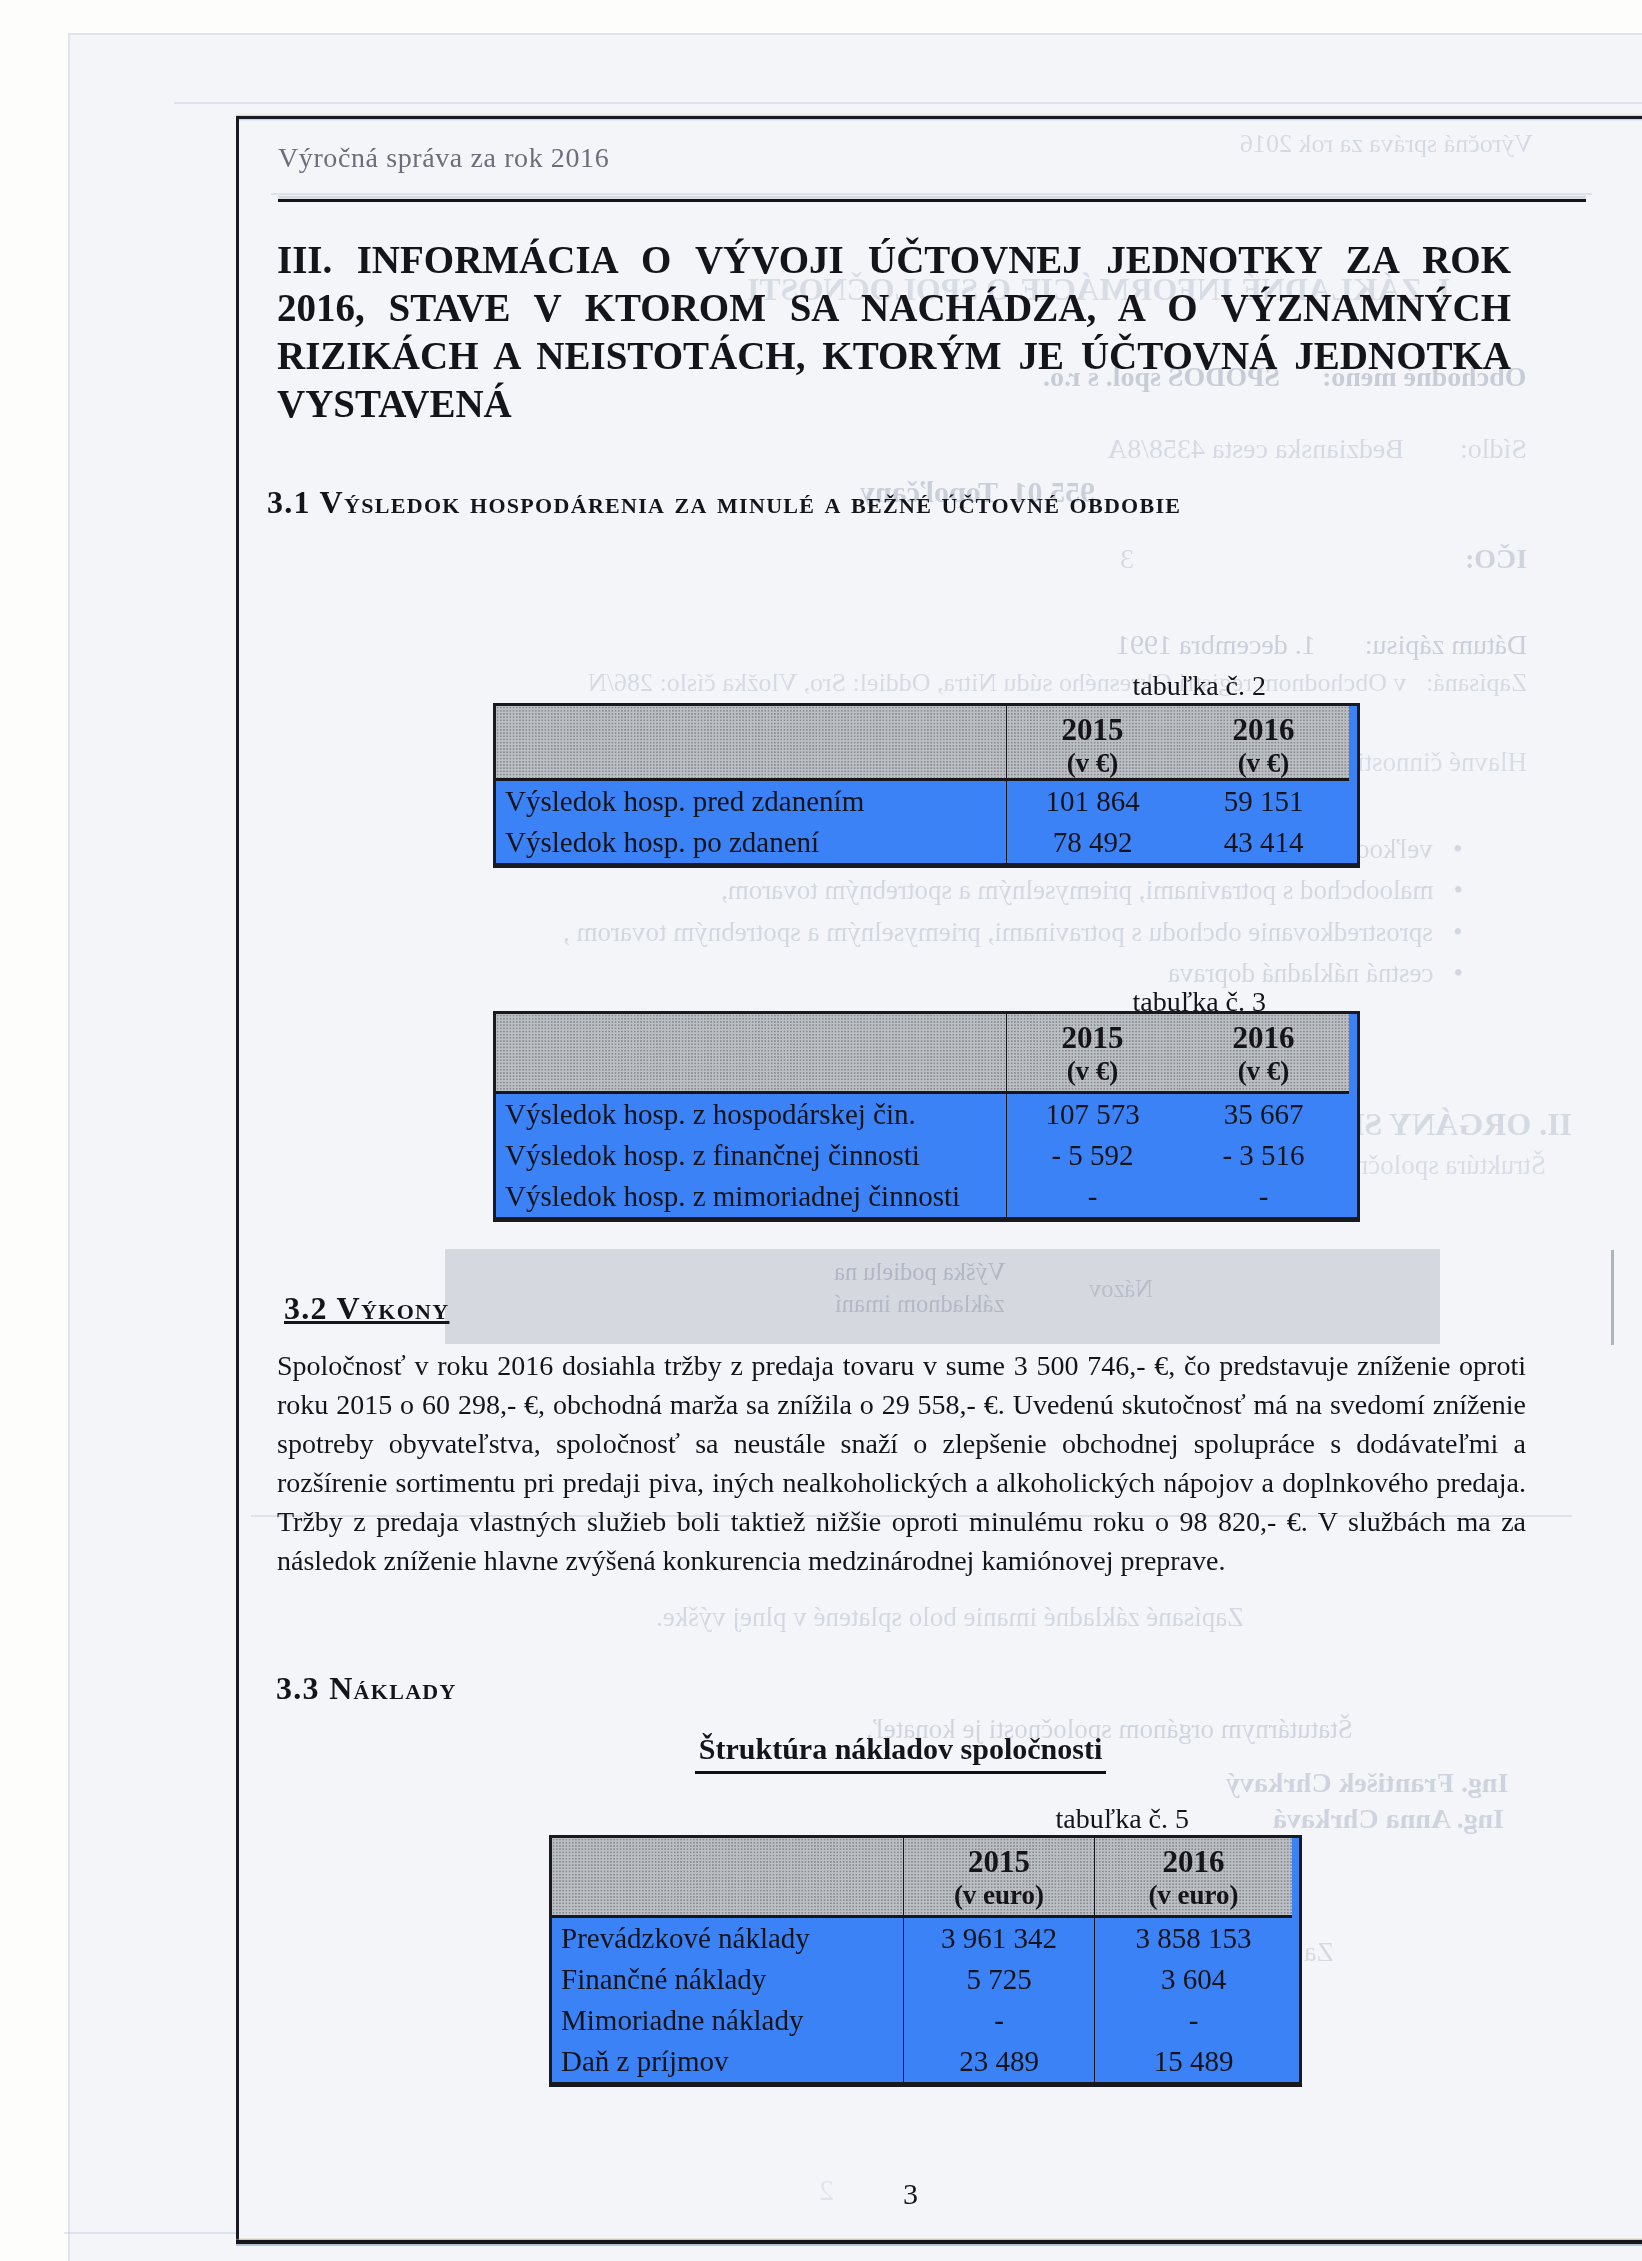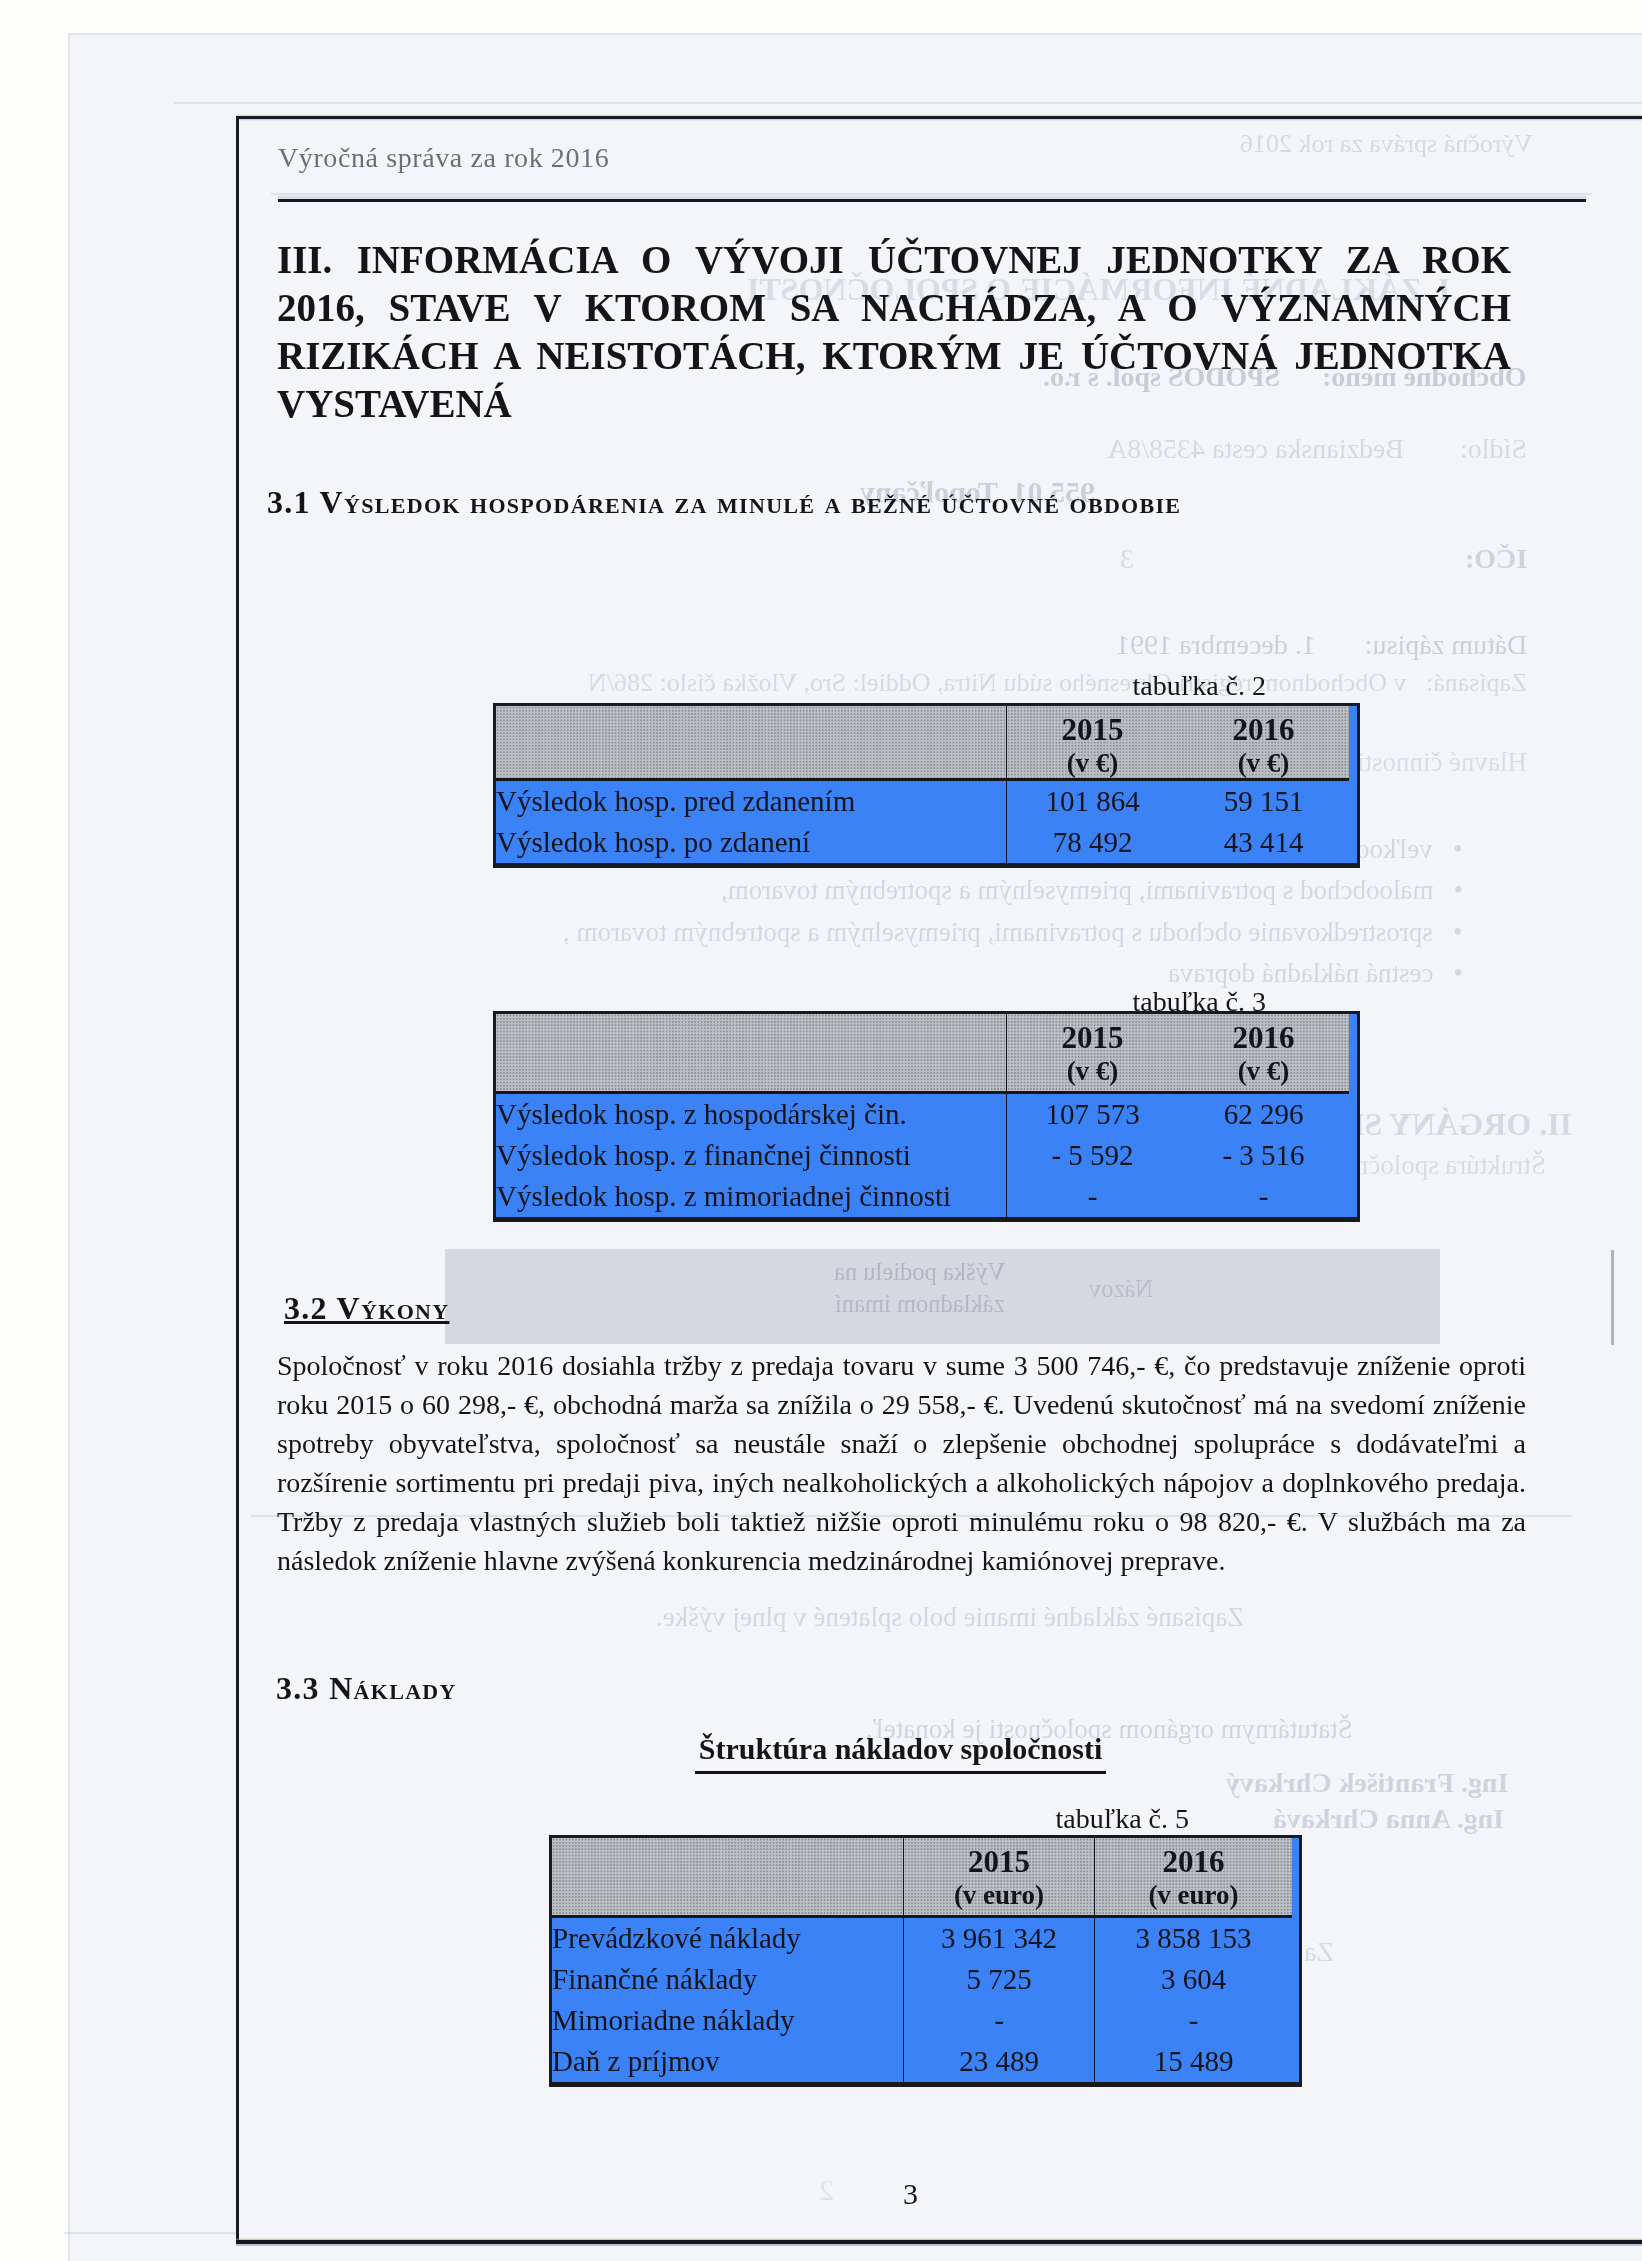--- a/index.html
+++ b/index.html
@@ -37,21 +37,21 @@
   .t2{left:493px;top:703px;width:861px;grid-template-columns:511px 171px 171px;grid-template-rows:75px 41px 41px;}
   .t3{left:493px;top:1011px;width:861px;grid-template-columns:511px 171px 171px;grid-template-rows:80px 41px 41px 41px;}
   .t4{left:549px;top:1835px;width:747px;grid-template-columns:352px 191px 197px;grid-template-rows:80px 41px 41px 41px 41px;}
   .hc{background-color:#bcbfc3;background-image:radial-gradient(#878c92 0.8px,rgba(0,0,0,0) 1px);background-size:3.2px 3.2px;border-bottom:3.9px solid #15151c;}
   .lc{border-right:1.9px solid #15151c;}
   .sep{border-right:1.9px solid #15151c;}
   .yc{display:flex;flex-direction:column;align-items:center;justify-content:space-between;padding:6.4px 0 5.2px 0;}
   .yy{font-weight:bold;font-size:31px;}
   .yu{font-weight:bold;font-size:27px;}
   .dc{display:flex;align-items:center;font-size:29px;white-space:nowrap;}
-  .dl{}
+  .dl{padding-left:9px;}
   .nc{justify-content:center;}
 
   .par{position:absolute;left:277px;top:1346px;width:1249px;font-size:28px;line-height:39px;text-align:justify;}
   .pagenum{position:absolute;left:903px;top:2177px;font-size:30px;}
 
   .bleed{position:absolute;color:#64708c;transform:scaleX(-1);white-space:pre;line-height:1;}
   .bb{font-weight:bold;}
   .bleed-block{position:absolute;background:rgba(165,172,182,.38);}
   .bleed-vline{position:absolute;left:1611px;top:1250px;width:2.6px;height:95px;background:rgba(90,100,125,.45);}
 </style>
@@ -135,21 +135,21 @@
     <div class="hc yc">
       <div class="yy">2015</div>
       <div class="yu">(v €)</div>
     </div>
     <div class="hc yc">
       <div class="yy">2016</div>
       <div class="yu">(v €)</div>
     </div>
     <div class="dc dl lc">Výsledok hosp. z hospodárskej čin.</div>
     <div class="dc nc">107 573</div>
-    <div class="dc nc">62 296</div>
+    <div class="dc nc">35 667</div>
     <div class="dc dl lc">Výsledok hosp. z finančnej činnosti</div>
     <div class="dc nc">- 5 592</div>
     <div class="dc nc">- 3 516</div>
     <div class="dc dl lc">Výsledok hosp. z mimoriadnej činnosti</div>
     <div class="dc nc">-</div>
     <div class="dc nc">-</div>
   </div>
 
   <div class="sc-head" style="left:284px;top:1290px;text-decoration:underline;">3.2 Výkony</div>
   <div class="par">Spoločnosť v roku 2016 dosiahla tržby z predaja tovaru v sume 3 500 746,- €, čo predstavuje zníženie oproti roku 2015 o 60 298,- €,  obchodná marža sa znížila o 29 558,- €. Uvedenú skutočnosť má na svedomí  zníženie spotreby obyvateľstva, spoločnosť sa neustále snaží o zlepšenie obchodnej spolupráce s dodávateľmi  a rozšírenie sortimentu pri  predaji piva, iných nealkoholických a alkoholických nápojov a doplnkového predaja. Tržby z predaja vlastných služieb boli taktiež nižšie oproti minulému roku o 98 820,- €. V službách ma za následok zníženie hlavne zvýšená konkurencia medzinárodnej kamiónovej preprave.</div>

